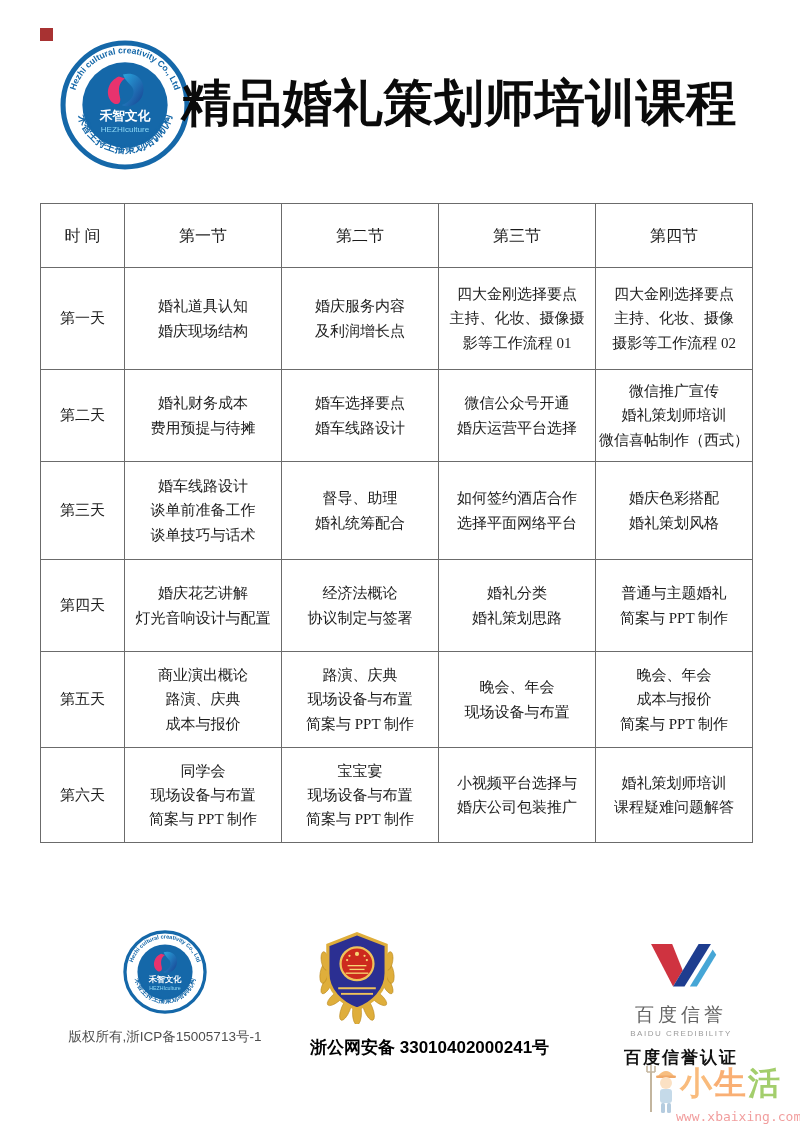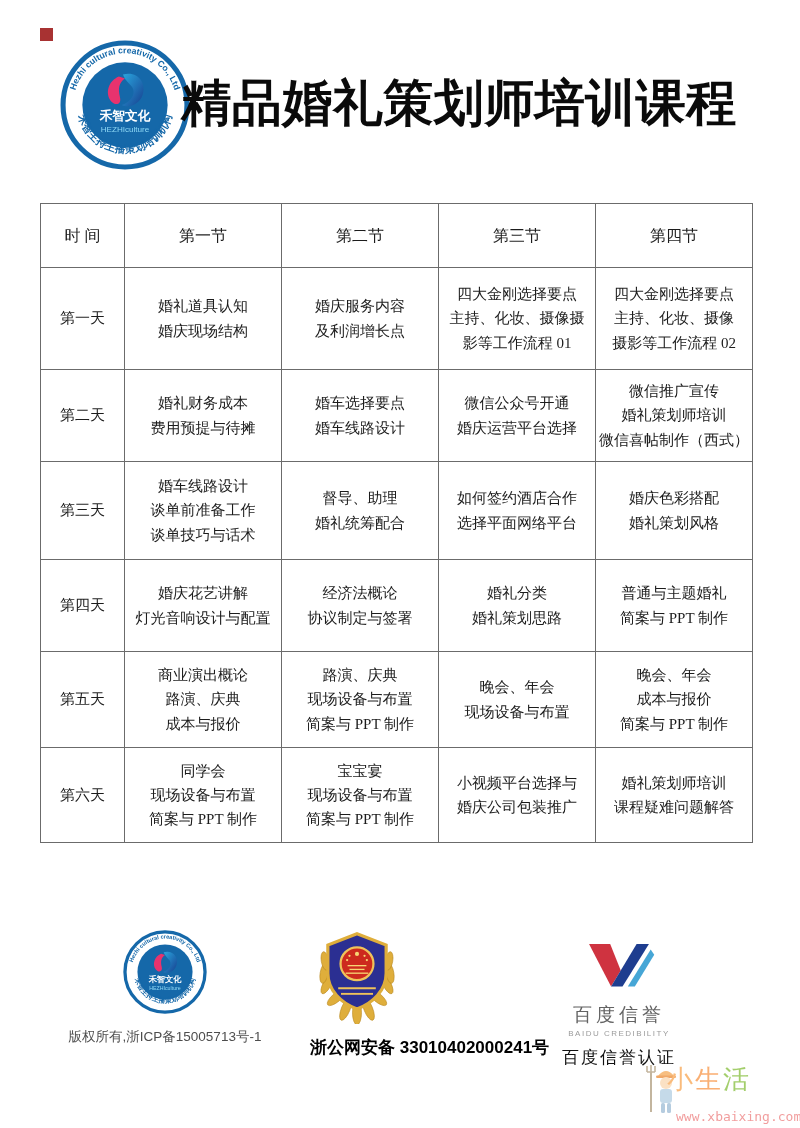--- a/index.html
+++ b/index.html
@@ -28,28 +28,28 @@
   table.schedule tbody tr:nth-child(6){height:95px;}
   td.day-cell{font-size:16px;}
 
   .footer-left{position:absolute;left:65px;top:930px;width:200px;text-align:center;}
   .footer-left .logo-slot-small{display:inline-block;width:84px;height:84px;}
   .icp-text{margin-top:10px;font-size:13.5px;color:#4d4d4d;white-space:nowrap;}
 
   .footer-mid{position:absolute;left:310px;top:928px;width:220px;text-align:left;}
   .police-text{margin-top:8px;font-size:17px;font-weight:bold;color:#000;white-space:nowrap;}
 
-  .footer-right{position:absolute;left:534px;top:940px;width:170px;text-align:center;}
+  .footer-right{position:absolute;left:596px;top:940px;width:170px;text-align:center;}
   .baidu-cn{margin-top:4px;font-size:19px;color:#636363;letter-spacing:4px;}
   .baidu-en{margin-top:1px;font-size:8px;color:#9b9b9b;letter-spacing:1.5px;}
-  .baidu-caption{margin-top:8px;font-size:17px;font-weight:normal;color:#111;letter-spacing:2px;}
+  .baidu-caption{margin-top:8px;font-size:17px;font-weight:bold;color:#111;letter-spacing:2px;}
 
   .watermark{position:absolute;right:4px;bottom:4px;width:150px;height:62px;opacity:0.85;}
   .wm-farmer{position:absolute;left:0;bottom:2px;}
-  .wm-text{position:absolute;left:21px;top:0px;font-size:26px;font-weight:normal;
+  .wm-text{position:absolute;left:34px;top:0px;font-size:32px;font-weight:bold;
       font-family:"Liberation Serif","DejaVu Serif",serif;letter-spacing:2px;white-space:nowrap;}
   .wm-url{position:absolute;left:30px;bottom:0px;font-size:13px;color:#ef8d8d;
       font-family:"DejaVu Sans Mono",monospace;white-space:nowrap;}
 </style>
 </head>
 <body>
 
 <div class="page">
 
   <div class="artifact"></div>

